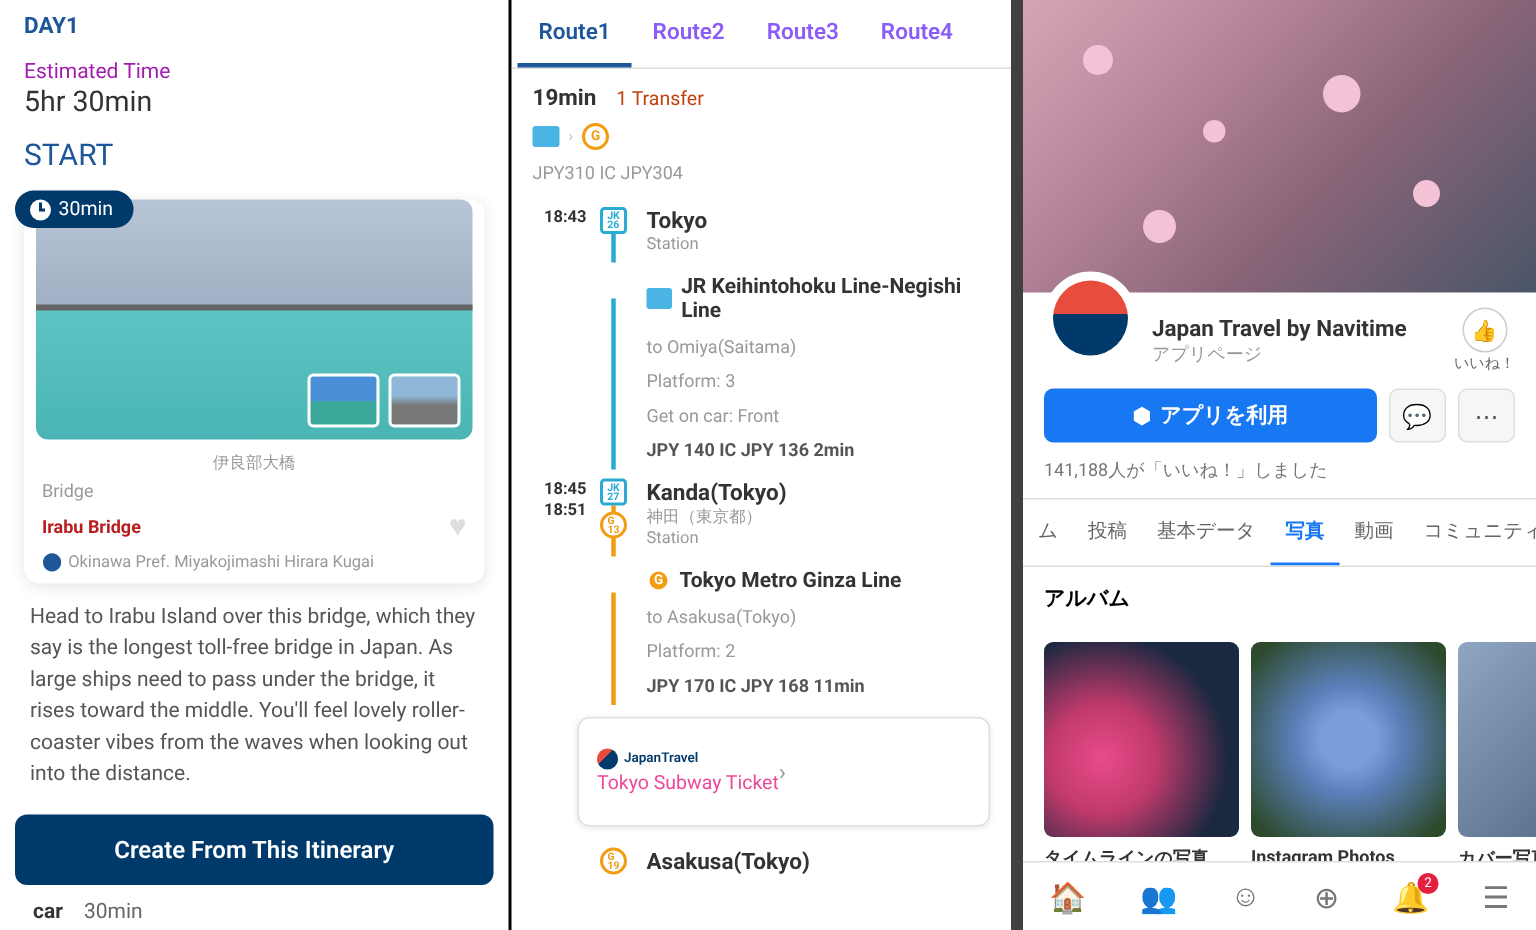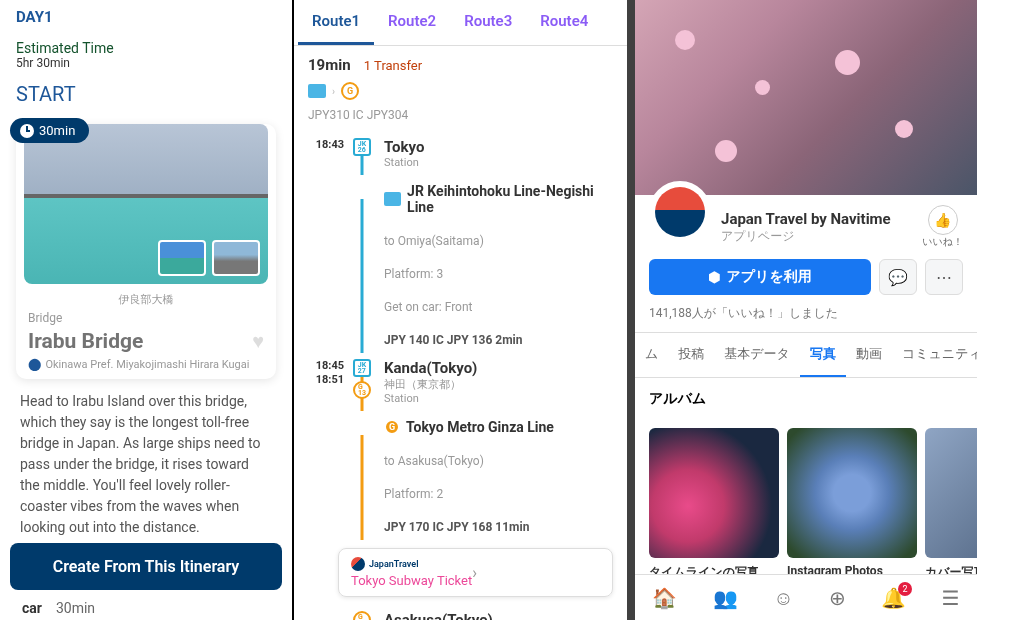--- a/index.html
+++ b/index.html
@@ -1,40 +1,40 @@
 <!DOCTYPE html>
 <html><head>
 <meta charset="utf-8">
 <style>
 *{box-sizing:border-box;margin:0;padding:0;font-family:-apple-system,BlinkMacSystemFont,'Segoe UI',Roboto,sans-serif}
 body{display:flex;width:1024px;height:620px;overflow:hidden;background:#fff}
 .panel{height:620px;overflow:hidden;position:relative}
-.p1{width:294px;border-right:2px solid #000;padding:8px 16px}
+.p1{width:341px;border-right:2px solid #000;padding:8px 16px}
 .p2{width:341px;border-right:8px solid #404040}
 .p3{width:342px}
 .day-label{color:#1e5799;font-weight:700;font-size:15px;margin-bottom:14px}
-.est-label{color:#14532d;font-size:14px}
-.est-time{color:#333;font-size:12px;margin-bottom:12px}
+.est-label{color:#a21caf;font-size:14px}
+.est-time{color:#333;font-size:19px;margin-bottom:12px}
 .start-label{color:#1e5799;font-weight:400;font-size:20px;margin-bottom:18px}
 .card{background:#fff;border-radius:10px;box-shadow:0 2px 10px rgba(0,0,0,.1);padding-bottom:8px;position:relative}
 .badge-time{position:absolute;left:-6px;top:-6px;background:#003a6b;color:#fff;border-radius:16px;padding:5px 14px 5px 10px;font-size:13px;display:flex;align-items:center;gap:5px;z-index:2}
 .clock-icon{width:14px;height:14px;border-radius:50%;background:#fff;position:relative}
 .clock-icon::after{content:'';position:absolute;left:6px;top:2px;width:2px;height:5px;background:#003a6b}
 .clock-icon::before{content:'';position:absolute;left:6px;top:6px;width:4px;height:2px;background:#003a6b}
 .card-img{width:calc(100% - 16px);margin:8px;height:160px;border-radius:8px;background:linear-gradient(180deg,#b8c5d6 0%,#9fb0c4 45%,#5ec5c4 45%,#4ab5b4 100%);position:relative}
 .bridge-line{position:absolute;top:44%;left:0;right:0;height:4px;background:#666}
 .thumbs{position:absolute;bottom:8px;right:8px;display:flex;gap:6px}
 .thumb{width:48px;height:36px;border-radius:4px;border:2px solid #fff}
 .t1{background:linear-gradient(180deg,#4a90d9 50%,#3ba99c 50%)}
 .t2{background:linear-gradient(180deg,#8fb8d8 40%,#777 60%)}
 .img-cap{text-align:center;color:#999;font-size:11px;margin-top:2px}
 .poi{padding:4px 12px 0}
 .poi-cat{color:#999;font-size:12px}
 .poi-row{display:flex;justify-content:space-between;align-items:center;margin-top:4px}
-.poi-name{color:#737373;font-weight:700;font-size:21px}
+.poi-name{color:#b91c1c;font-weight:700;font-size:12px}
 .heart{color:#ddd;font-size:20px}
 .poi-loc{display:flex;align-items:center;gap:4px;color:#999;font-size:11px;margin-top:4px}
 .pin{color:#1e5799;font-size:12px}
 .desc{color:#555;font-size:14px;line-height:1.5;margin:12px 4px 0}
 .cta-btn{position:absolute;bottom:30px;left:10px;right:10px;background:#003a6b;color:#fff;text-align:center;padding:14px;border-radius:8px;font-weight:600;font-size:16px}
 .car-row{position:absolute;bottom:4px;left:22px;color:#666;font-size:14px}
 .car-row b{color:#333;margin-right:14px;font-weight:700}
 
 .tabs{display:flex;border-bottom:1px solid #ddd;padding:0 4px}
 .tab{padding:12px 14px;color:#8b5cf6;font-size:15px;font-weight:600}
@@ -56,22 +56,22 @@
 .m-jk{border-color:#29abd4;color:#29abd4}
 .m-g{border-color:#f39c12;color:#f39c12;border-radius:50%}
 .m-gf{background:#f39c12;color:#fff;border-radius:50%}
 .vline{position:absolute;width:3px;top:18px;bottom:-6px;left:50%;transform:translateX(-50%)}
 .vl-blue{background:#29abd4}
 .vl-orange{background:#f39c12}
 .step-body{flex:1;padding-left:12px}
 .st-name{font-weight:700;color:#333;font-size:15px}
 .st-sub{color:#999;font-size:11px}
 .st-line{font-weight:700;color:#333;font-size:14px;display:flex;align-items:center;gap:6px;margin-top:2px}
-.st-det{color:#999;font-size:12px;margin-top:19px}
-.ticket-card{margin:8px 0 8px 30px;border:1px solid #ddd;border-radius:8px;padding:8px 12px;box-shadow:0 1px 4px rgba(0,0,0,.1);display:flex;align-items:center;}
+.st-det{color:#999;font-size:12px;margin-top:9px}
+.ticket-card{margin:8px 0 8px 30px;border:1px solid #ddd;border-radius:8px;padding:20px 12px;box-shadow:0 1px 4px rgba(0,0,0,.1);display:flex;align-items:center;}
 .ticket-left{display:flex;flex-direction:column}
 .jt-logo{display:flex;align-items:center;gap:4px;font-size:9px;color:#003a6b;font-weight:600}
 .jt-ico{width:14px;height:14px;border-radius:50%;background:linear-gradient(135deg,#e74c3c 40%,#003a6b 40%)}
 .ticket-title{font-weight:400;font-size:13px;color:#ec4899;margin-top:2px}
 
 .cover{height:195px;background:linear-gradient(135deg,#d4a5b5 0%,#b8869c 30%,#8b6578 60%,#4a5568 100%);position:relative}
 .blossom{position:absolute;border-radius:50%;background:#f4c2d7}
 .fb-header{padding:10px 14px;display:flex;align-items:center;gap:10px;position:relative}
 .fb-avatar{width:62px;height:62px;border-radius:50%;border:3px solid #fff;background:#fff;margin-top:-30px;display:flex;align-items:center;justify-content:center;position:relative;z-index:2;overflow:hidden}
 .av-inner{width:50px;height:50px;border-radius:50%;background:linear-gradient(180deg,#e74c3c 45%,#003a6b 45%);position:relative}

